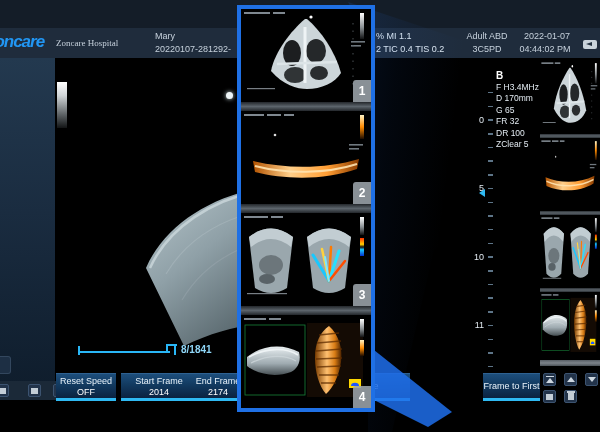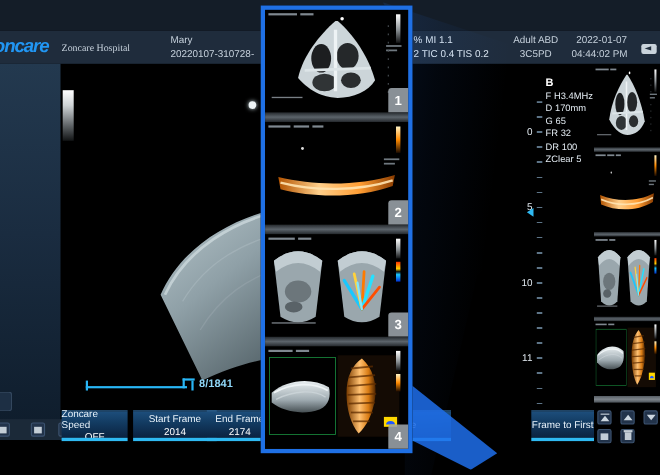--- a/index.html
+++ b/index.html
@@ -235,21 +235,21 @@
         <path d="M110 71 a4 3.2 0 0 1 8 0 Z" fill="#1e56ff"></path>
       </symbol>
     </defs>
   </svg>
 
   <div class="abs" id="top-band"></div>
   <div class="abs" id="header">
     <div class="abs" id="logo">Zoncare</div>
     <div class="abs h-txt" id="hospital">Zoncare Hospital</div>
     <div class="abs h-txt" id="pt-name">Mary</div>
-    <div class="abs h-txt" id="pt-id">20220107-310728-</div>
+    <div class="abs h-txt" id="pt-id">20220107-281292-</div>
     <div class="abs h-txt" id="mi-row"><span>%</span> <span>MI  1.1</span></div>
     <div class="abs h-txt" id="ti-row"><span>2</span> <span>TIC 0.4  TIS 0.2</span></div>
     <div class="abs h-txt" id="preset">Adult ABD</div>
     <div class="abs h-txt" id="probe">3C5PD</div>
     <div class="abs h-txt" id="hdr-date">2022-01-07</div>
     <div class="abs h-txt" id="hdr-time">04:44:02 PM</div>
     <div class="abs" id="usb-icon">
         <i></i>
       </div>
   </div>
@@ -316,21 +316,21 @@
         <use href="#t-doppler"></use>
       </svg>
     <div class="rsep" style="top:228px;"></div>
     <svg class="sthumb" style="top:232px;height:68px;" viewBox="0 0 130 93" preserveAspectRatio="none">
         <use href="#t-3d"></use>
       </svg>
     <div id="rstrip-bar"></div>
   </div>
 
   <div class="btn" style="left:56px;width:60px;">
-    <span class="l1">Zoncare Speed</span>
+    <span class="l1">Reset Speed</span>
     <span class="l2">OFF</span>
     <span class="ul"></span>
   </div>
   <div class="btn" style="left:121px;width:76px;">
     <span class="l1">Start Frame</span>
     <span class="l2">2014</span>
     <span class="ul"></span>
   </div>
   <div class="btn" style="left:188px;width:60px;">
     <span class="l1">End Frame</span>

